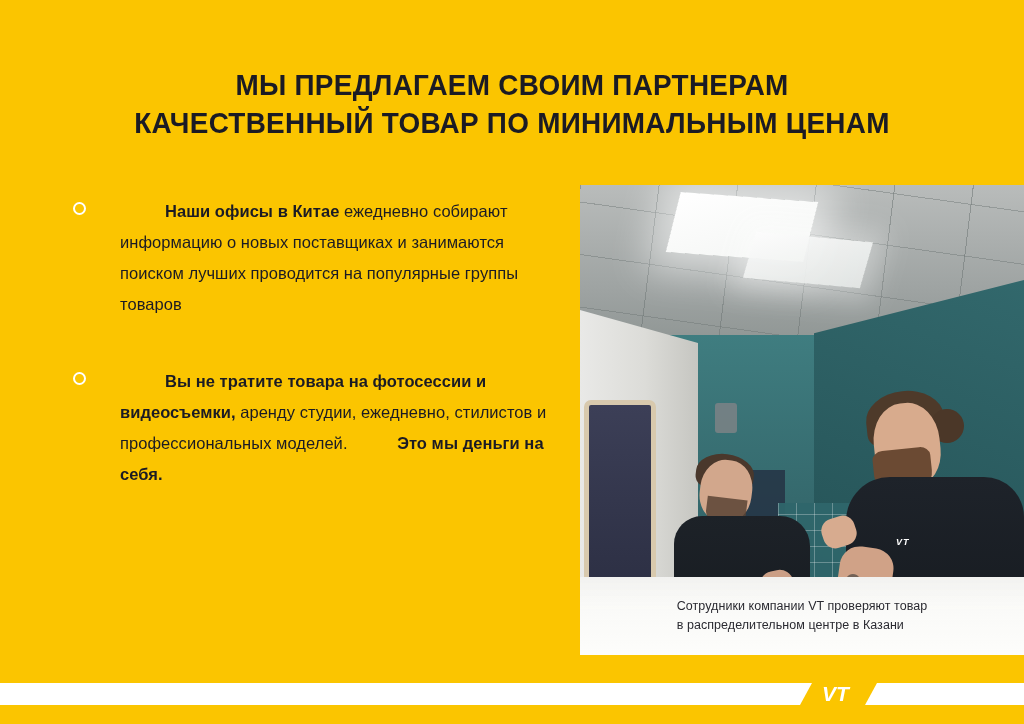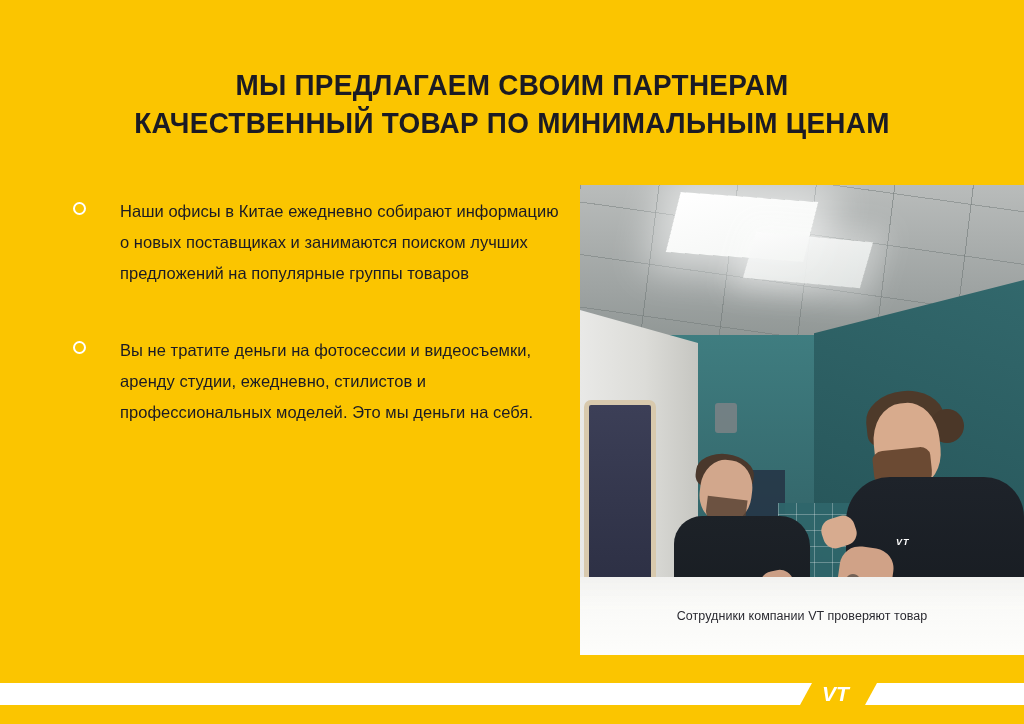--- a/index.html
+++ b/index.html
@@ -38,21 +38,21 @@
     width:13px;height:13px;border-radius:50%;
     border:2.5px solid #ffffff;
     box-sizing:border-box;
   }
   .btext{
     color:#1b1b24;
     font-size:16.5px;
     line-height:31px;
     letter-spacing:0.05px;
   }
-  .btext b{font-weight:normal;}
+  .btext b{font-weight:bold;margin-left:45px;}
 
   
   .photo{
     position:absolute;left:580px;top:185px;width:444px;height:470px;
     overflow:hidden;
     background:#4b6f72;
   }
   .photo-canvas{position:absolute;inset:0;}
 
   
@@ -279,29 +279,29 @@
   <div class="title">
     <span class="tline">МЫ ПРЕДЛАГАЕМ СВОИМ ПАРТНЕРАМ</span>
     <span class="tline">КАЧЕСТВЕННЫЙ ТОВАР ПО МИНИМАЛЬНЫМ ЦЕНАМ</span>
   </div>
 
   <div class="bullets">
 
     <div class="bullet">
       <span class="marker"></span>
       <div class="btext">
-        <b>Наши офисы в Китае</b><span> ежедневно собирают информацию о новых поставщиках и занимаются поиском лучших предложений на популярные группы товаров</span>
+        <b>Наши офисы в Китае</b><span> ежедневно собирают информацию о новых поставщиках и занимаются поиском лучших проводится на популярные группы товаров</span>
       </div>
     </div>
 
 
     <div class="bullet">
       <span class="marker"></span>
       <div class="btext">
-        <b>Вы не тратите деньги на фотосессии и видеосъемки,</b><span> аренду студии, ежедневно, стилистов и профессиональных моделей. </span><b>Это мы деньги на себя.</b>
+        <b>Вы не тратите товара на фотосессии и видеосъемки,</b><span> аренду студии, ежедневно, стилистов и профессиональных моделей. </span><b>Это мы деньги на себя.</b>
       </div>
     </div>
 
   </div>
 
   <div class="photo">
     <div class="photo-canvas">
 
       <div class="ceiling">
         <div class="ceil-grid"></div>
@@ -359,20 +359,21 @@
       <div class="flap" style="left:212px;top:462px;width:180px;height:18px;transform:rotate(-1deg);"></div>
 
       <div class="box" style="left:356px;top:452px;width:96px;height:158px;background:linear-gradient(175deg,#c79e6e,#a98254);"></div>
       <div class="flap" style="left:350px;top:446px;width:108px;height:16px;"></div>
 
       <div class="counter"></div>
 
       <div class="caption">
         <div class="caption-text">
           <span>Сотрудники компании VT проверяют товар</span>
+          <span>в распределительном центре в Казани</span>
         </div>
       </div>
 
     </div>
   </div>
 
   <div class="brandbar">
     <div class="stripe-left"></div>
     <div class="vt-logo">VT</div>
     <div class="stripe-right"></div>

